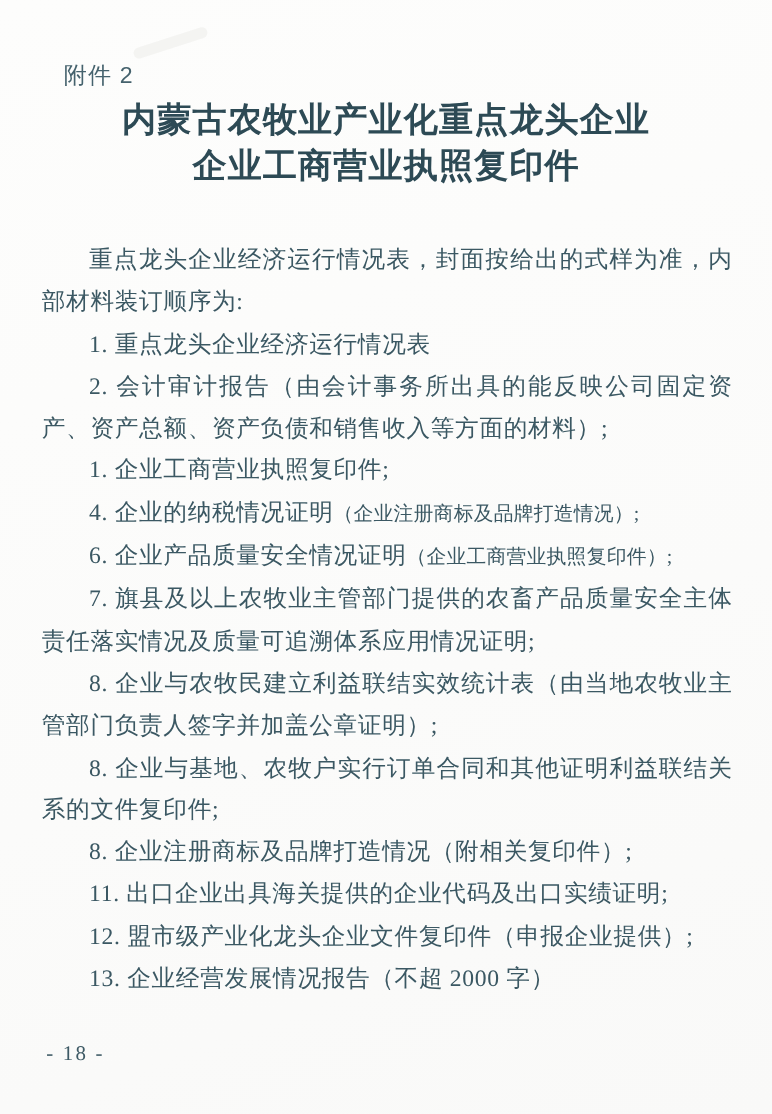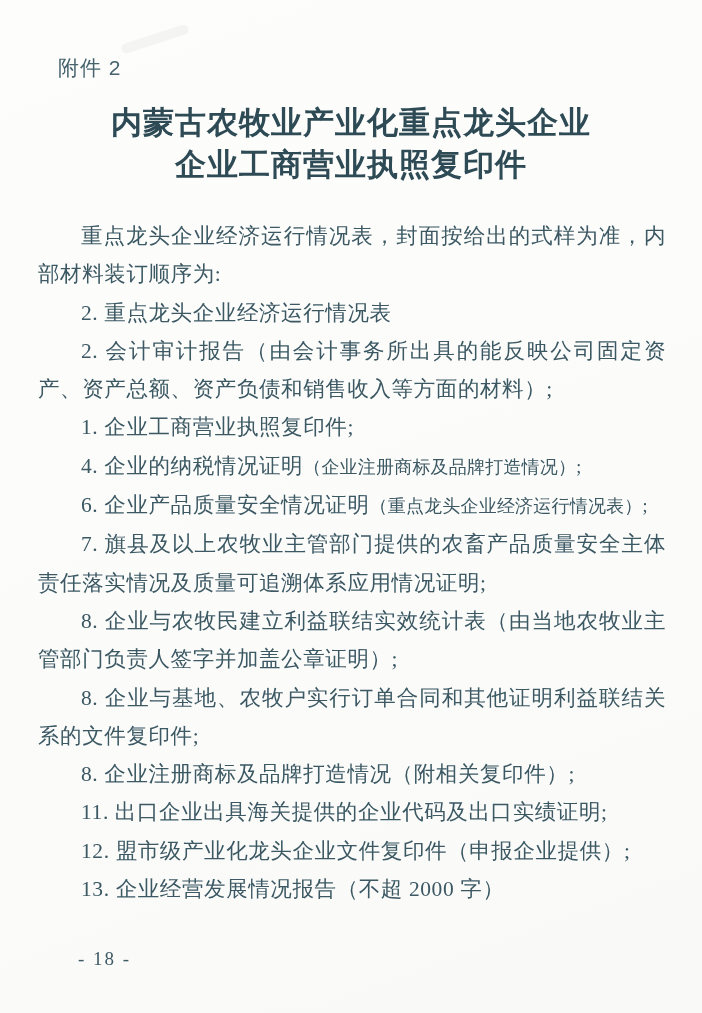--- a/index.html
+++ b/index.html
@@ -35,21 +35,21 @@
     font-size: 21px;
     color: #45626d;
     letter-spacing: 1px;
     text-align: center;
   }
   .doc-title {
     position: absolute;
     top: 88px;
     left: 0;
     right: 0;
-    margin: 14px;
+    margin: 0;
     text-align: center;
     font-size: 31px;
     font-weight: bold;
     line-height: 42px;
     letter-spacing: 1px;
     color: #2d4a55;
   }
   .doc-title .title-line {
     display: block;
   }
@@ -72,44 +72,43 @@
     font-size: 18px;
     letter-spacing: 0.2px;
   }
   .page-number {
     position: absolute;
     left: 42px;
     top: 948px;
     font-size: 19px;
     letter-spacing: 2px;
     color: #3e5a65;
-    margin-left: 36px;
   }
 </style>
 </head>
 <body>
 
 <div class="page">
   <div class="scan-streak"></div>
 
   <div class="attachment-label">附件 2</div>
 
   <h1 class="doc-title">
     <span class="title-line">内蒙古农牧业产业化重点龙头企业</span>
     <span class="title-line">企业工商营业执照复印件</span>
   </h1>
 
   <div class="doc-body">
     <p class="para">重点龙头企业经济运行情况表，封面按给出的式样为准，内部材料装订顺序为:</p>
     <div id="item-list">
-        <p class="para"><span class="seg">2. 重点龙头企业经济运行情况表</span></p>
+        <p class="para"><span class="seg">1. 重点龙头企业经济运行情况表</span></p>
         <p class="para"><span class="seg">2. 会计审计报告（由会计事务所出具的能反映公司固定资产、资产总额、资产负债和销售收入等方面的材料）;</span></p>
         <p class="para"><span class="seg">1. 企业工商营业执照复印件;</span></p>
         <p class="para"><span class="seg">4. 企业的纳税情况证明</span><span class="seg small">（企业注册商标及品牌打造情况）;</span></p>
-        <p class="para"><span class="seg">6. 企业产品质量安全情况证明</span><span class="seg small">（重点龙头企业经济运行情况表）;</span></p>
+        <p class="para"><span class="seg">6. 企业产品质量安全情况证明</span><span class="seg small">（企业工商营业执照复印件）;</span></p>
         <p class="para"><span class="seg">7. 旗县及以上农牧业主管部门提供的农畜产品质量安全主体责任落实情况及质量可追溯体系应用情况证明;</span></p>
         <p class="para"><span class="seg">8. 企业与农牧民建立利益联结实效统计表（由当地农牧业主管部门负责人签字并加盖公章证明）;</span></p>
         <p class="para"><span class="seg">8. 企业与基地、农牧户实行订单合同和其他证明利益联结关系的文件复印件;</span></p>
         <p class="para"><span class="seg">8. 企业注册商标及品牌打造情况（附相关复印件）;</span></p>
         <p class="para"><span class="seg">11. 出口企业出具海关提供的企业代码及出口实绩证明;</span></p>
         <p class="para"><span class="seg">12. 盟市级产业化龙头企业文件复印件（申报企业提供）;</span></p>
         <p class="para"><span class="seg">13. 企业经营发展情况报告（不超 2000 字）</span></p>
       </div>
   </div>
 

